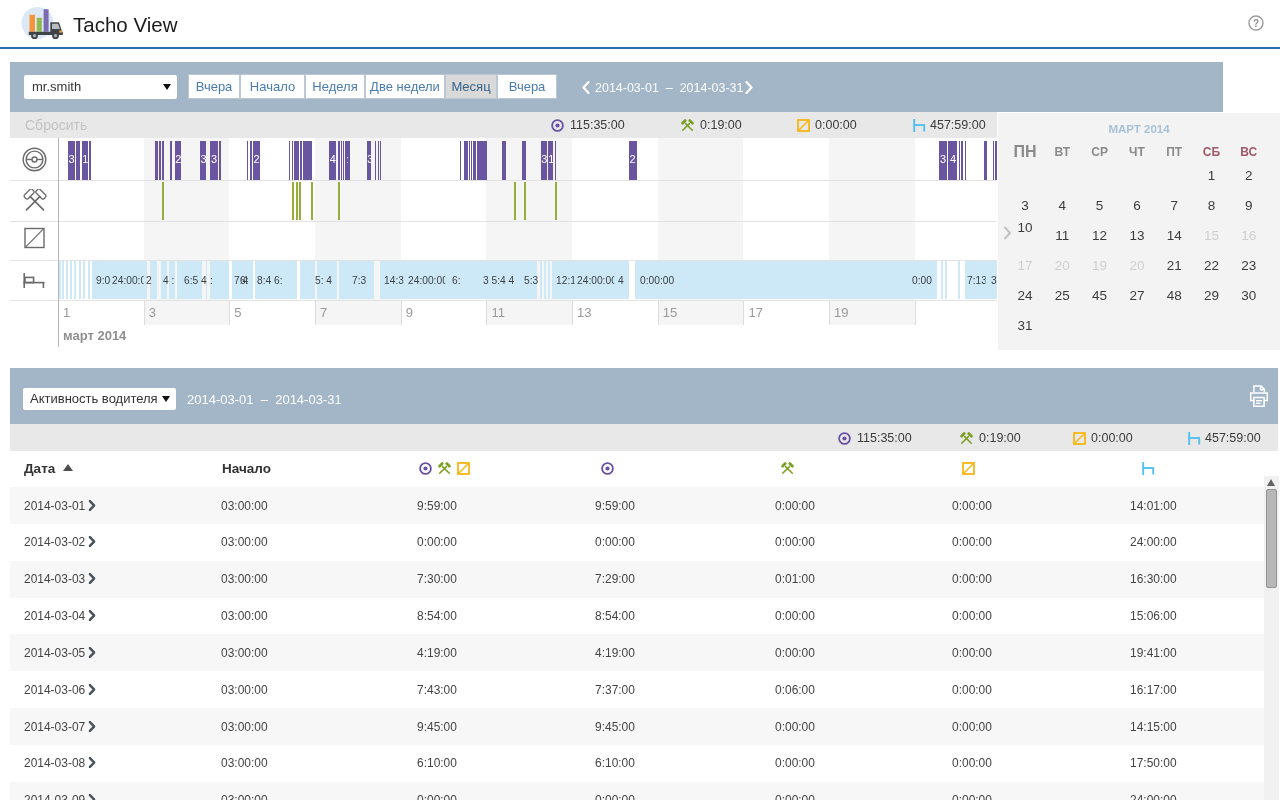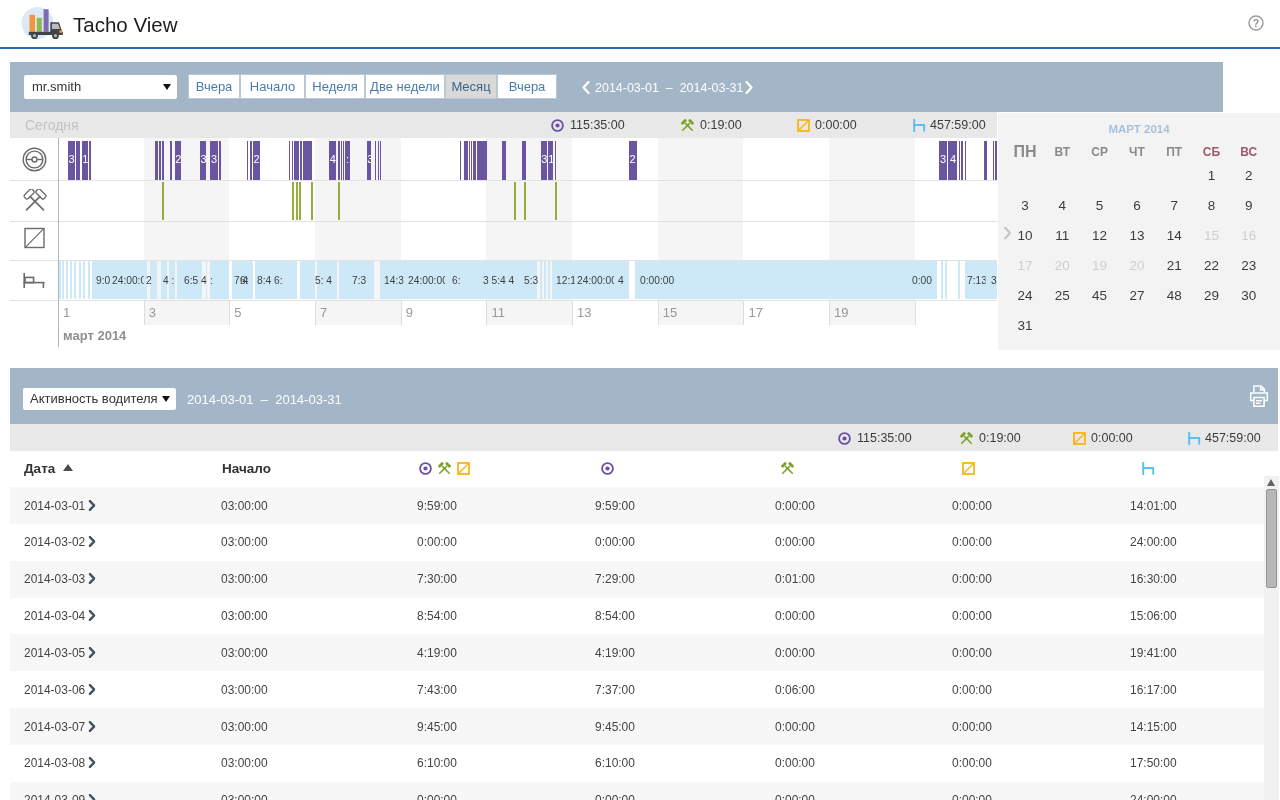--- a/index.html
+++ b/index.html
@@ -84,21 +84,21 @@
     <svg class="abs" style="left:572px;top:19px;" width="8" height="13" viewBox="0 0 8 13">
         <polyline points="6.5,1 1.5,6.5 6.5,12" fill="none" stroke="#fff" stroke-width="2.2" stroke-linecap="round" stroke-linejoin="round"></polyline>
       </svg>
     <div class="abs wdate" style="left:585px;top:18px;transform:scaleX(0.96);transform-origin:0 50%;">2014-03-01&nbsp; – &nbsp;2014-03-31</div>
     <svg class="abs" style="left:735px;top:19px;" width="8" height="13" viewBox="0 0 8 13">
         <polyline points="1.5,1 6.5,6.5 1.5,12" fill="none" stroke="#fff" stroke-width="2.2" stroke-linecap="round" stroke-linejoin="round"></polyline>
       </svg>
   </div>
 
   <div class="abs stats" id="stats1">
-    <div class="abs" style="left:15px;top:5px;font-size:14px;color:#c3c3c3;">Сегодня</div>
+    <div class="abs" style="left:15px;top:5px;font-size:14px;color:#c3c3c3;">Сбросить</div>
     <svg class="sicon" style="left:541px;" width="13" height="13" viewBox="0 0 13 13">
         <circle cx="6.5" cy="6.5" r="5.4" fill="none" stroke="#6a51a3" stroke-width="1.8"></circle>
         <circle cx="6.5" cy="6.5" r="2.1" fill="#6a51a3"></circle>
       </svg>
     <div class="stxt" style="left:560px;">115:35:00</div>
     <svg class="sicon" style="left:671px;" width="13" height="13" viewBox="0 0 13 13">
         <g stroke="#7ba024" stroke-width="1.5" stroke-linecap="round">
           <line x1="4.6" y1="4.6" x2="11.3" y2="11.3"></line>
           <line x1="8.4" y1="4.6" x2="1.7" y2="11.3"></line>
         </g>
@@ -327,21 +327,21 @@
         <div class="calcell" style="left:235.79999999999998px;top:31px;font-size:12px;font-weight:bold;color:#a05a6a;">ВС</div>
         <div class="calcell" style="left:198.5px;top:55px;font-size:13.5px;color:#3c3c3c;">1</div>
         <div class="calcell" style="left:235.79999999999998px;top:55px;font-size:13.5px;color:#3c3c3c;">2</div>
         <div class="calcell" style="left:12px;top:85px;font-size:13.5px;color:#3c3c3c;">3</div>
         <div class="calcell" style="left:49.3px;top:85px;font-size:13.5px;color:#3c3c3c;">4</div>
         <div class="calcell" style="left:86.6px;top:85px;font-size:13.5px;color:#3c3c3c;">5</div>
         <div class="calcell" style="left:123.89999999999999px;top:85px;font-size:13.5px;color:#3c3c3c;">6</div>
         <div class="calcell" style="left:161.2px;top:85px;font-size:13.5px;color:#3c3c3c;">7</div>
         <div class="calcell" style="left:198.5px;top:85px;font-size:13.5px;color:#3c3c3c;">8</div>
         <div class="calcell" style="left:235.79999999999998px;top:85px;font-size:13.5px;color:#3c3c3c;">9</div>
-        <div class="calcell" style="left:12px;top:115px;font-size:13.5px;color:#3c3c3c;">10</div>
+        <div class="calcell" style="left:12px;top:107px;font-size:13.5px;color:#3c3c3c;">10</div>
         <div class="calcell" style="left:49.3px;top:115px;font-size:13.5px;color:#3c3c3c;">11</div>
         <div class="calcell" style="left:86.6px;top:115px;font-size:13.5px;color:#3c3c3c;">12</div>
         <div class="calcell" style="left:123.89999999999999px;top:115px;font-size:13.5px;color:#3c3c3c;">13</div>
         <div class="calcell" style="left:161.2px;top:115px;font-size:13.5px;color:#3c3c3c;">14</div>
         <div class="calcell" style="left:198.5px;top:115px;font-size:13.5px;color:#cfcfcf;">15</div>
         <div class="calcell" style="left:235.79999999999998px;top:115px;font-size:13.5px;color:#cfcfcf;">16</div>
         <div class="calcell" style="left:12px;top:145px;font-size:13.5px;color:#cfcfcf;">17</div>
         <div class="calcell" style="left:49.3px;top:145px;font-size:13.5px;color:#cfcfcf;">20</div>
         <div class="calcell" style="left:86.6px;top:145px;font-size:13.5px;color:#cfcfcf;">19</div>
         <div class="calcell" style="left:123.89999999999999px;top:145px;font-size:13.5px;color:#cfcfcf;">20</div>

